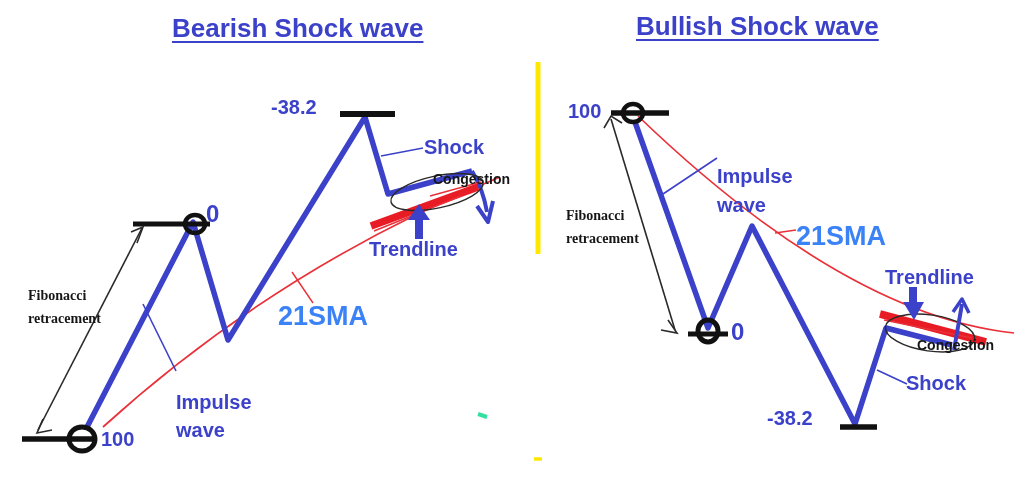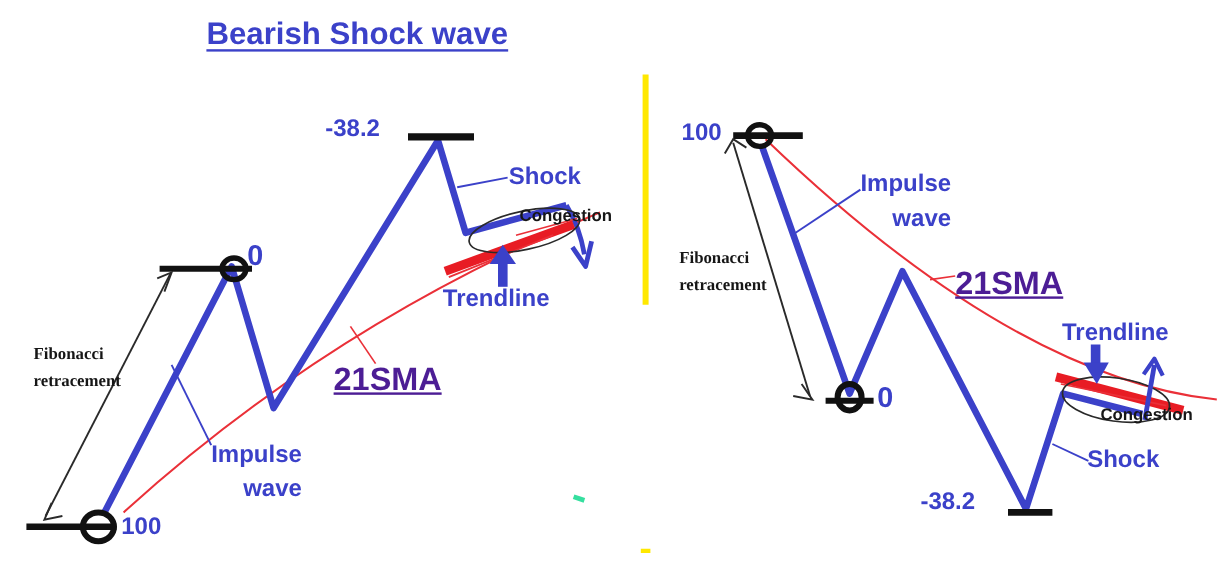--- a/index.html
+++ b/index.html
@@ -1,28 +1,28 @@
 <!DOCTYPE html>
 <html><head>
 <meta charset="utf-8">
 <style>
   html,body{margin:0;padding:0;background:#ffffff;}
   #stage{position:relative;width:1024px;height:486px;background:#ffffff;overflow:hidden;
          font-family:"Liberation Sans",sans-serif;}
   svg{position:absolute;left:0;top:0;}
   .lbl{position:absolute;font-weight:bold;line-height:1;white-space:nowrap;}
-  .blue{color:#3b41c9;text-align:right;}
-  .red{color:#4c1d95;text-decoration:underline;}
+  .blue{color:#3b41c9;}
+  .red{color:#3b82f6;}
   .blk{color:#161616;}
   .title{font-size:26px;text-decoration:underline;text-underline-offset:4px;}
   .s27{font-size:27px;}
   .s26{font-size:20px;}
   .s24{font-size:24px;}
   .s17{font-size:14px;}
-  .twoline{line-height:28px;}
+  .twoline{line-height:28px;margin-top:23px;}
   .twoline-s{line-height:23px;font-family:Liberation Serif, serif;}
 </style>
 </head>
 <body>
 
 <div id="stage">
 
   <svg width="1024" height="486" viewBox="0 0 1024 486">
 
     <g>
@@ -116,20 +116,21 @@
   <div class="lbl blue s26 twoline" style="left:176px;top:365px;">
     <div>Impulse</div>
     <div>wave</div>
   </div>
 
   <div class="lbl blk s17 twoline-s" style="left:28px;top:284px;">
     <div>Fibonacci</div>
     <div>retracement</div>
   </div>
 
+  <div class="lbl blue title" style="left:636px;top:13px;">Bullish Shock wave</div>
 
   <div class="lbl blue s26" style="left:568px;top:101px;">100</div>
 
   <div class="lbl blue s26 twoline" style="left:717px;top:139px;line-height:29px;">
     <div>Impulse</div>
     <div>wave</div>
   </div>
 
   <div class="lbl red s27" style="left:796px;top:223px;">21SMA</div>
 

